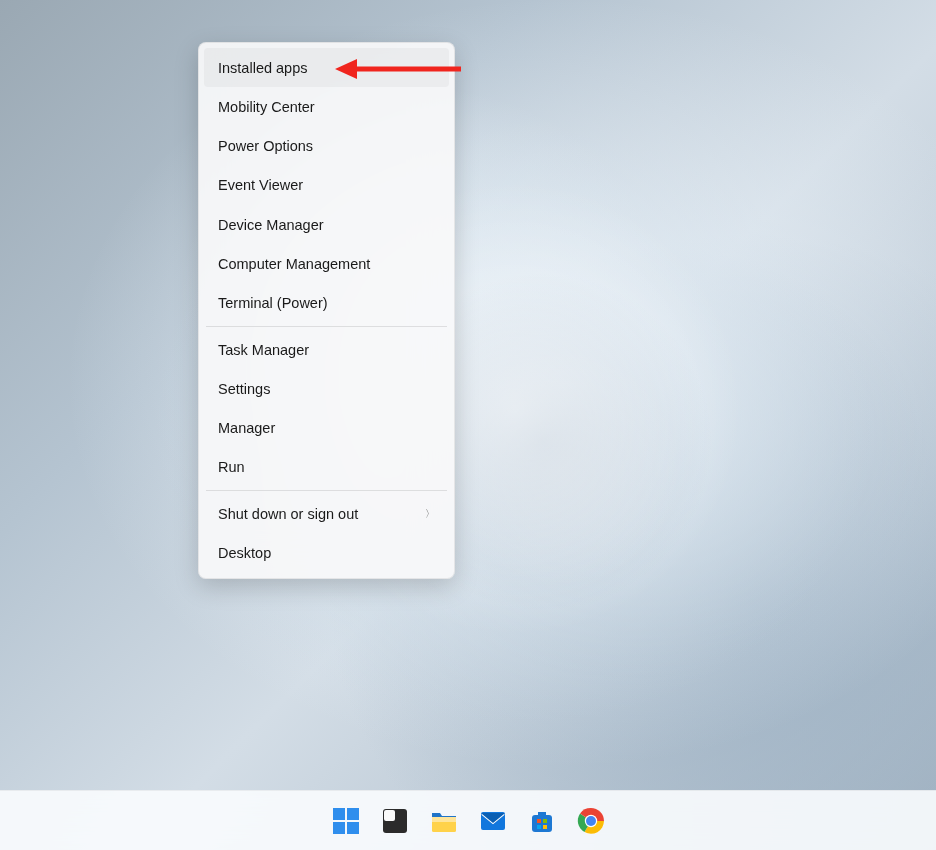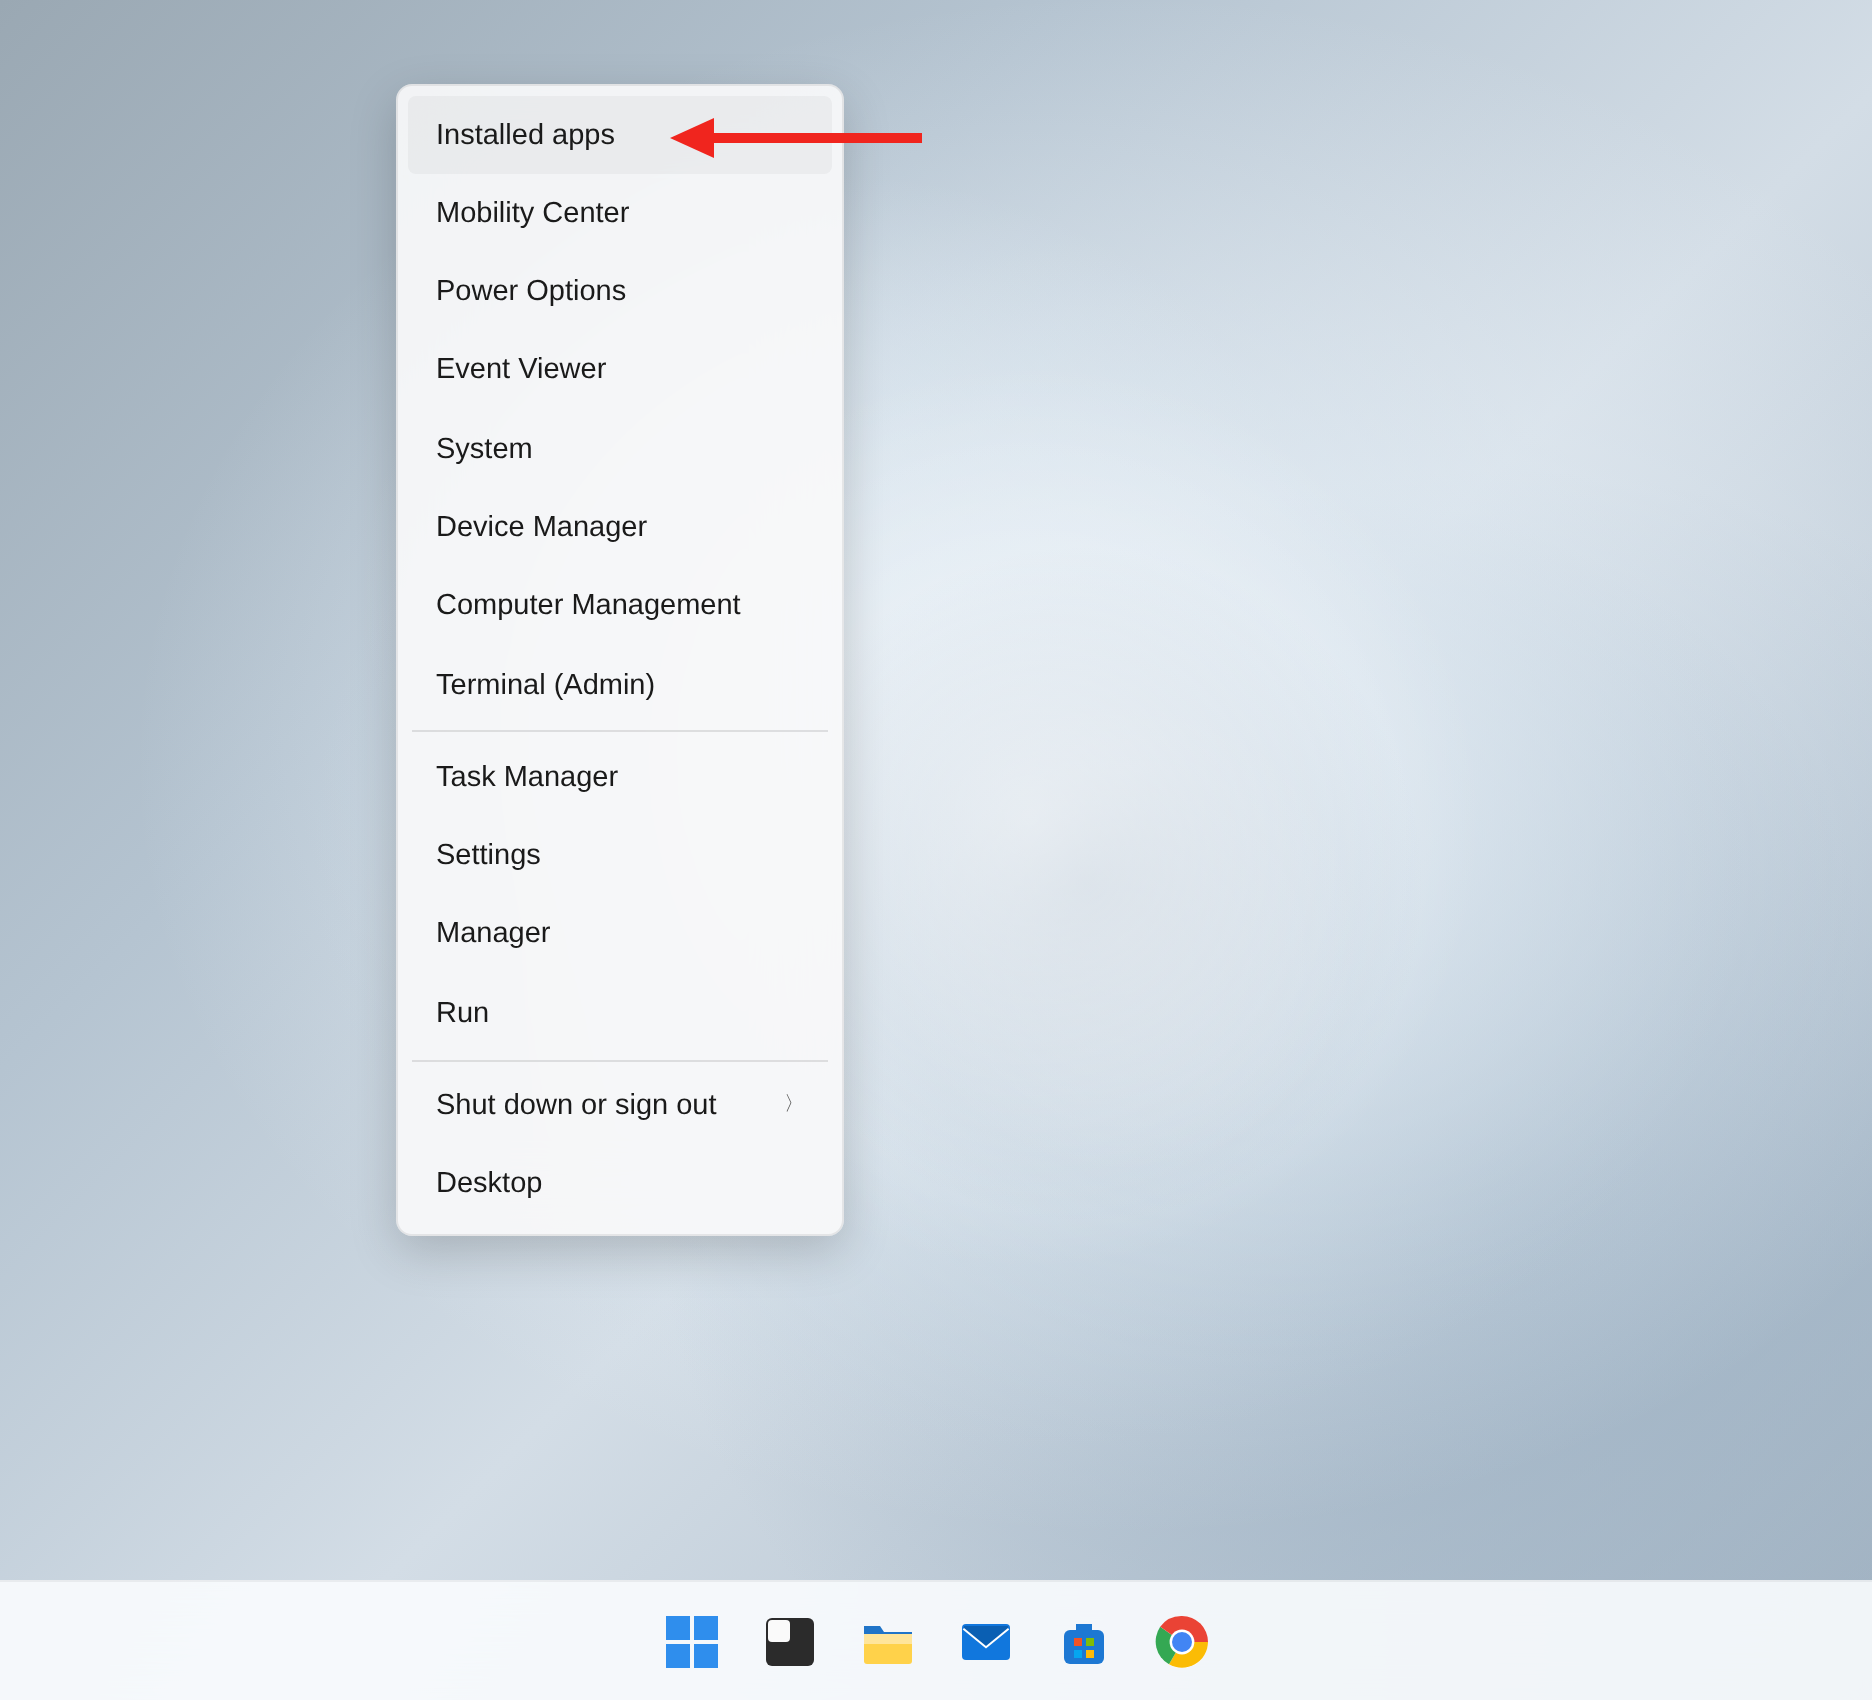--- a/index.html
+++ b/index.html
@@ -32,21 +32,21 @@
         radial-gradient(circle 260px at 58% 52%, rgba(120,145,170,0.35) 0%, transparent 65%),
         radial-gradient(circle 170px at 60% 55%, rgba(255,255,255,0.4) 0%, transparent 70%);
       mix-blend-mode: normal;
     }
 
     
     .context-menu {
       position: absolute;
       left: 198px;
       top: 42px;
-      width: 224px;
+      width: 257px;
       background: rgba(248, 249, 250, 0.92);
       backdrop-filter: blur(20px);
       border: 1px solid rgba(0,0,0,0.07);
       border-radius: 8px;
       box-shadow: 0 8px 24px rgba(0,0,0,0.18);
       padding: 5px 5px;
       font-size: 14.5px;
       color: #1a1a1a;
     }
     .menu-item {
@@ -118,30 +118,27 @@
   <div class="menu-item">
     <span>Mobility Center</span>
   </div>
   <div class="menu-item">
     <span>Power Options</span>
   </div>
   <div class="menu-item">
     <span>Event Viewer</span>
   </div>
   <div class="menu-item">
-    <span>System</span>
-  </div>
-  <div class="menu-item">
     <span>Device Manager</span>
   </div>
   <div class="menu-item">
     <span>Computer Management</span>
   </div>
   <div class="menu-item">
-    <span>Terminal (Admin)</span>
+    <span>Terminal (Power)</span>
   </div>
 
   <div class="menu-divider"></div>
 
   <div class="menu-item">
     <span>Task Manager</span>
   </div>
   <div class="menu-item">
     <span>Settings</span>
   </div>

